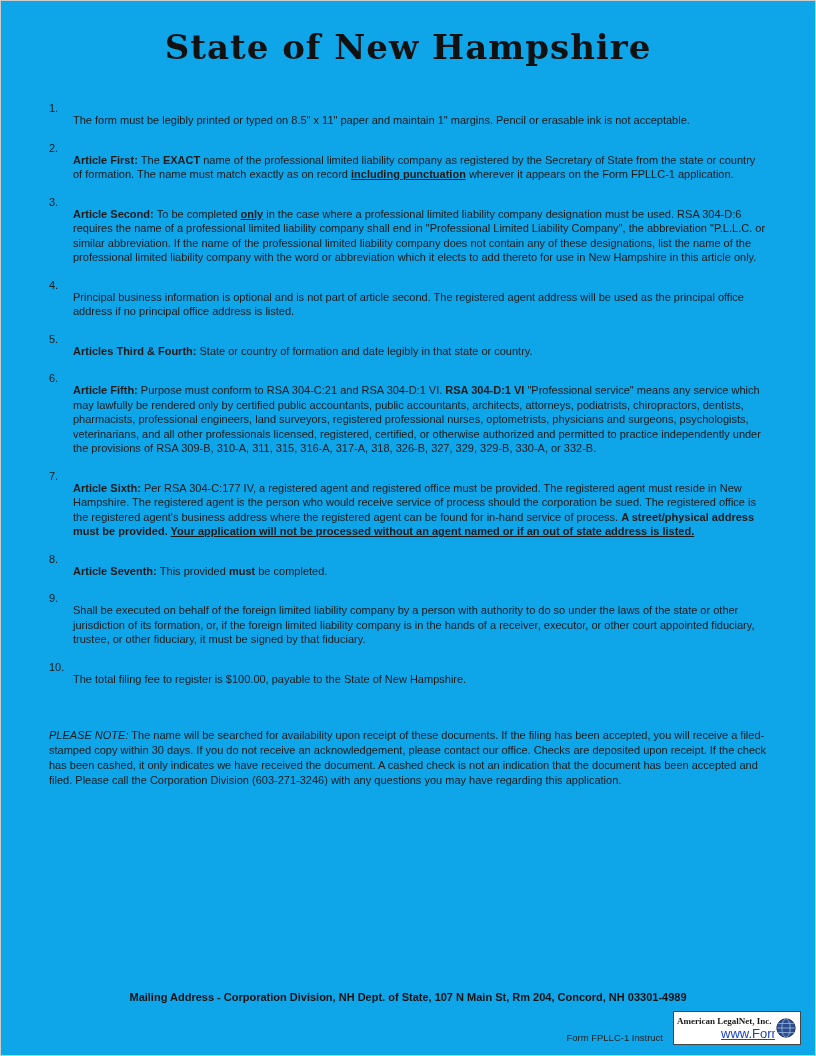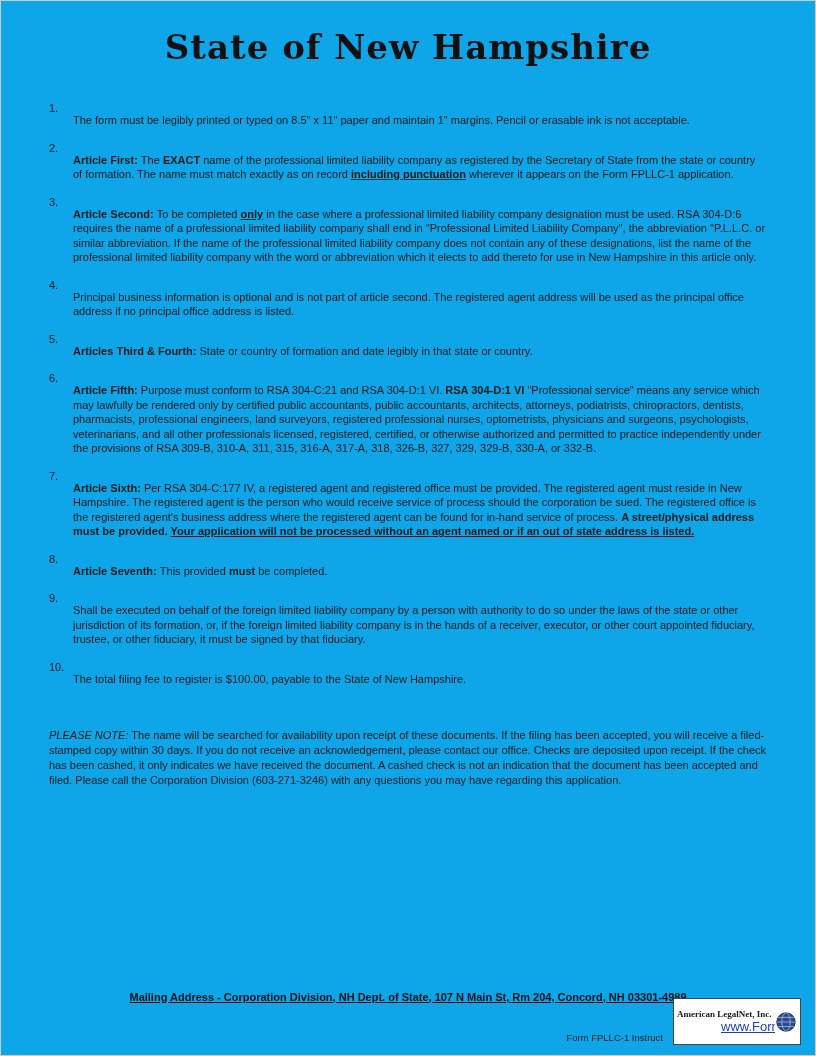--- a/index.html
+++ b/index.html
@@ -55,35 +55,34 @@
   .footer-address {
     position: absolute;
     left: 0;
     right: 0;
     bottom: 50px;
     text-align: center;
     font-weight: bold;
     font-size: 11px;
     line-height: 1.5;
     color: #111111;
-    text-decoration: underline;
   }
   .form-label {
     position: absolute;
     right: 152px;
     bottom: 12px;
     font-size: 9.5px;
     color: #222222;
   }
   .legalnet-box {
     position: absolute;
     right: 14px;
     bottom: 10px;
     width: 128px;
-    height: 47px;
+    height: 34px;
     border: 1px solid #444444;
     box-sizing: border-box;
     display: flex;
     align-items: center;
     padding: 2px 3px;
     background: #ffffff;
   }
   .legalnet-text { flex: 1; overflow: hidden; }
   .legalnet-line1 {
     font-family: "Liberation Serif", serif;

